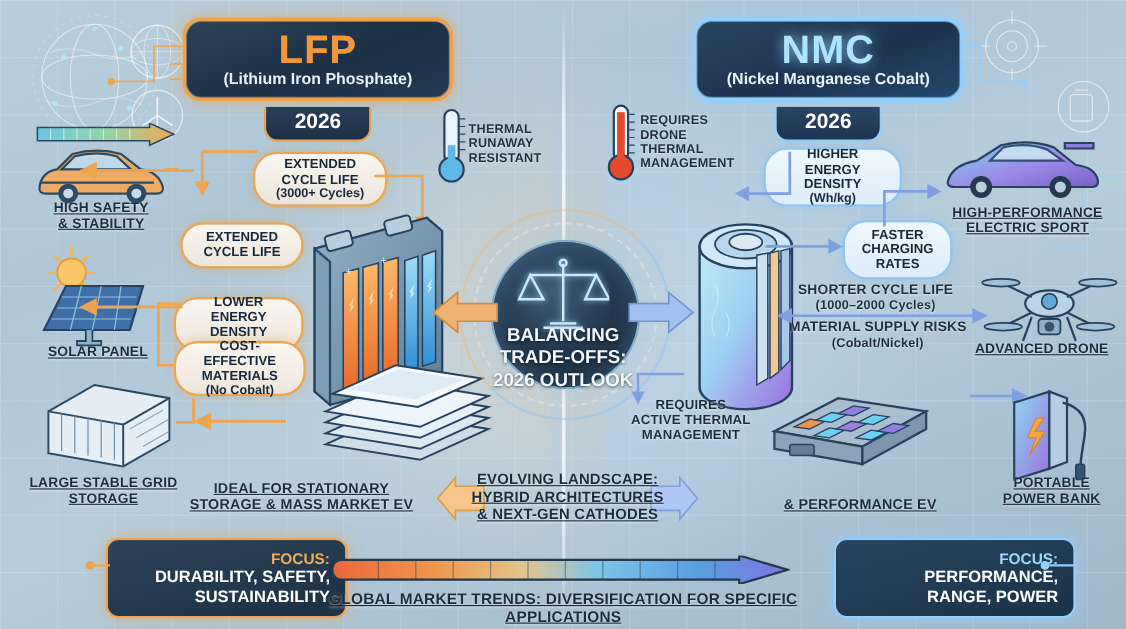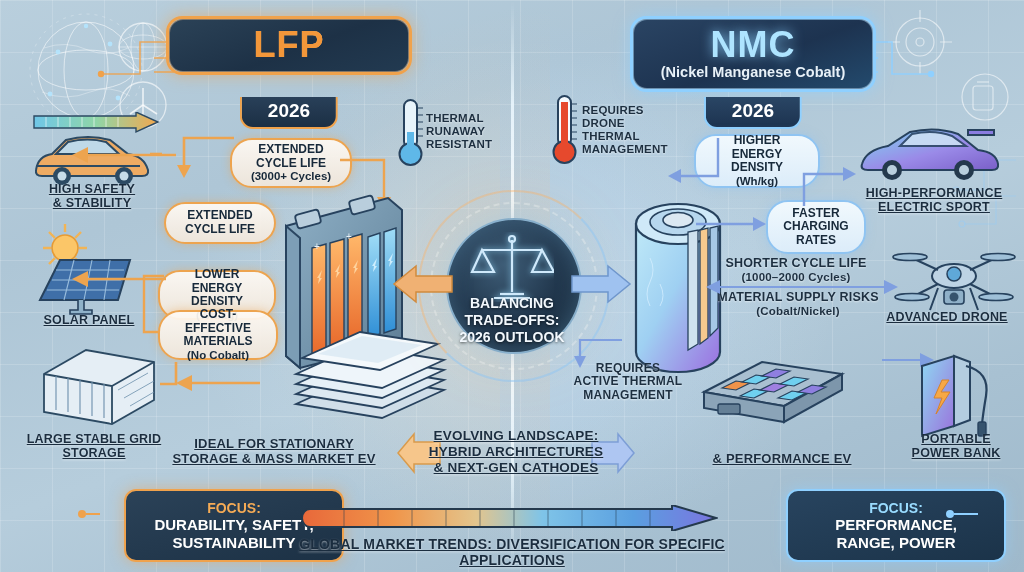--- a/index.html
+++ b/index.html
@@ -55,42 +55,42 @@
   
   .pill{position:absolute;border-radius:22px;text-align:center;display:flex;align-items:center;
         justify-content:center;font-weight:bold;color:#17293a;line-height:1.13;padding:6px 10px;box-sizing:border-box;}
   .pill.orange{background:linear-gradient(180deg,rgba(255,250,244,.93),rgba(243,232,219,.9));
         border:2px solid #eda44f;box-shadow:0 0 10px rgba(237,164,79,.45);}
   .pill.blue{background:linear-gradient(180deg,rgba(244,251,255,.95),rgba(223,239,252,.92));
         border:2px solid #8fc4f2;box-shadow:0 0 10px rgba(143,196,242,.5);}
   .pill .s{font-size:11.5px;font-weight:bold;display:block;}
 
   
-  .focus{position:absolute;border-radius:12px;padding:9px 14px;text-align:center;line-height:1.16;margin-left:28px;}
+  .focus{position:absolute;border-radius:12px;padding:9px 14px;text-align:right;line-height:1.16;}
   .focus .ttl{font-size:14px;font-weight:bold;}
   .focus .bdy{font-size:15px;font-weight:bold;color:#ffffff;}
   #focusL{left:96px;top:489px;width:188px;background:linear-gradient(165deg,#2b4258,#1c3145);
      border:2px solid #efa24d;box-shadow:0 0 14px rgba(239,162,77,.5);}
   #focusL .ttl{color:#f5ab55;}
   #focusR{left:758px;top:489px;width:188px;background:linear-gradient(165deg,#28445f,#1b3349);
      border:2px solid #8fd0ff;box-shadow:0 0 14px rgba(143,208,255,.55);}
   #focusR .ttl{color:#9adcff;}
 
   
   #hub{position:absolute;left:446px;top:218px;width:132px;height:132px;border-radius:50%;
     background:radial-gradient(circle at 42% 34%, #3e5d77 0%, #22384e 48%, #152635 100%);
     border:2px solid rgba(170,215,245,.75);
     box-shadow:0 0 28px rgba(150,205,245,.55), 0 0 60px rgba(255,175,95,.28), inset 0 0 22px rgba(120,180,220,.35);}
   #hubRing{position:absolute;left:430px;top:202px;width:164px;height:164px;border-radius:50%;
     border:2px dashed rgba(255,255,255,.32);}
   #hubRing2{position:absolute;left:418px;top:190px;width:188px;height:188px;border-radius:50%;
     border:2px solid rgba(255,178,98,.38);
     border-right-color:rgba(140,200,250,.5);border-bottom-color:rgba(140,200,250,.5);}
   #hubTxt{position:absolute;left:446px;top:295px;width:132px;text-align:center;color:#f2f8fd;
-    font-size:14px;font-weight:bold;line-height:1.2;text-shadow:0 1px 3px rgba(0,0,0,.6);}
+    font-size:17px;font-weight:bold;line-height:1.2;text-shadow:0 1px 3px rgba(0,0,0,.6);}
   .bottomArrow{position:absolute;left:300px;top:505px;width:418px;height:26px;}
 
   .capt{position:absolute;text-align:center;font-weight:bold;color:#1b2d3f;text-decoration:underline;}
 </style>
 </head>
 <body>
 
 <div id="stage">
   <div id="grid"></div>
   <div id="glowL"></div>
@@ -168,20 +168,21 @@
       <path d="M2 14 H36 V46 H72"></path>
         <path d="M2 30 H22"></path>
         <path d="M2 44 H22"></path>
     </g>
     <circle cx="75" cy="46" r="3.2" fill="#8fd0ff"></circle>
   </svg>
 
   <div class="plate" id="lfpPlate">
     <div class="inner">
       <div class="code" id="lfpCode">LFP</div>
+      <div class="sub">(Lithium Iron Phosphate)</div>
     </div>
     <div class="tab" id="lfpTab">2026</div>
   </div>
 
   <div class="plate" id="nmcPlate">
     <div class="inner">
       <div class="code" id="nmcCode">NMC</div>
       <div class="sub">(Nickel Manganese Cobalt)</div>
     </div>
     <div class="tab" id="nmcTab">2026</div>

